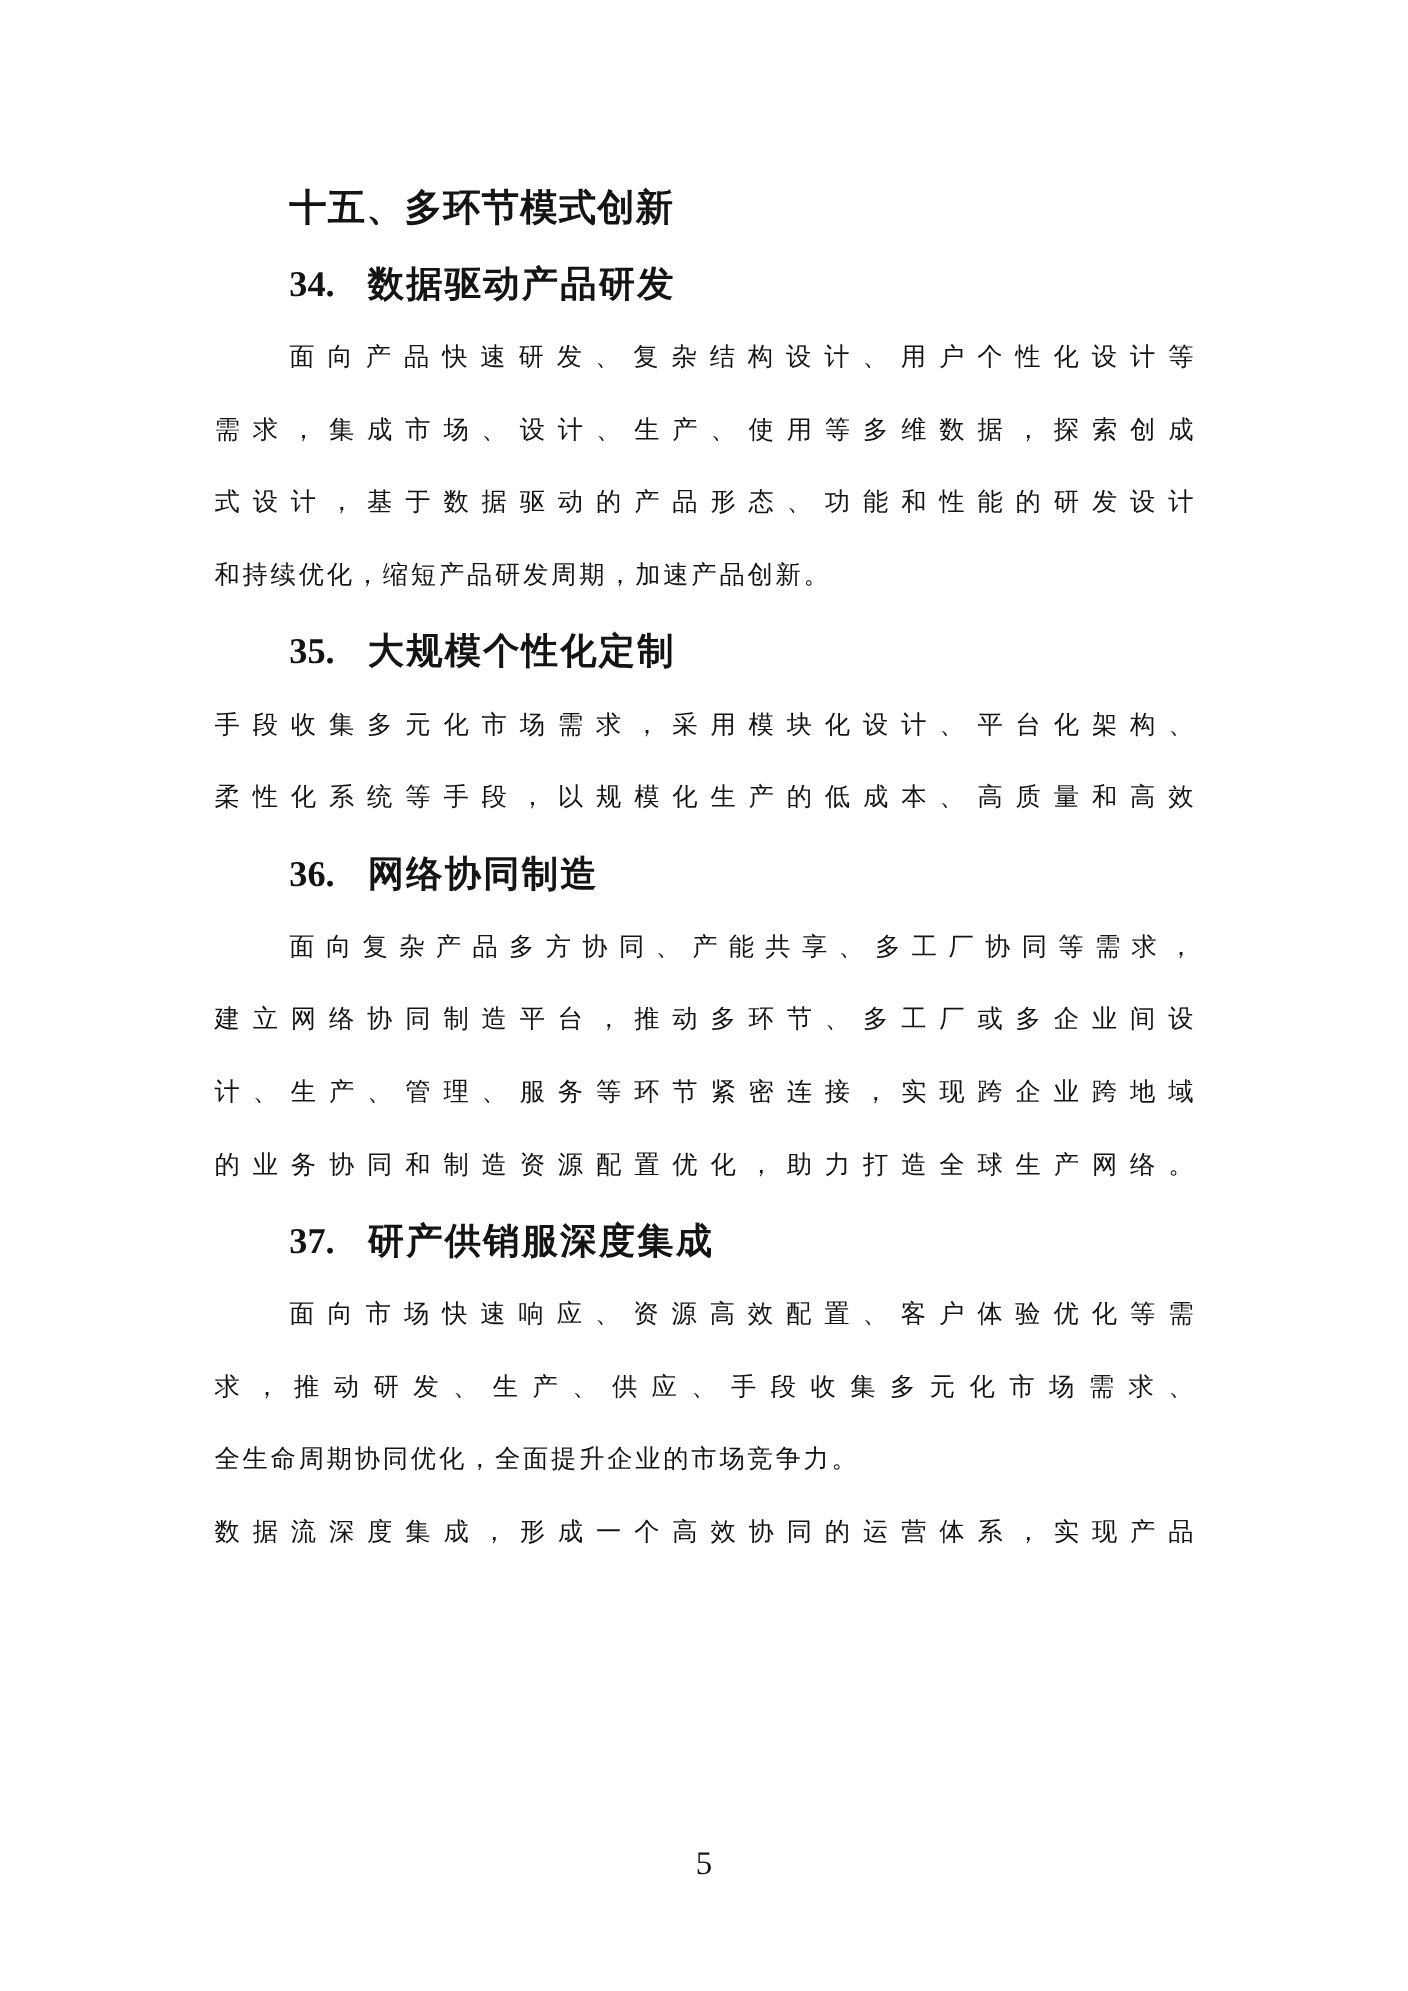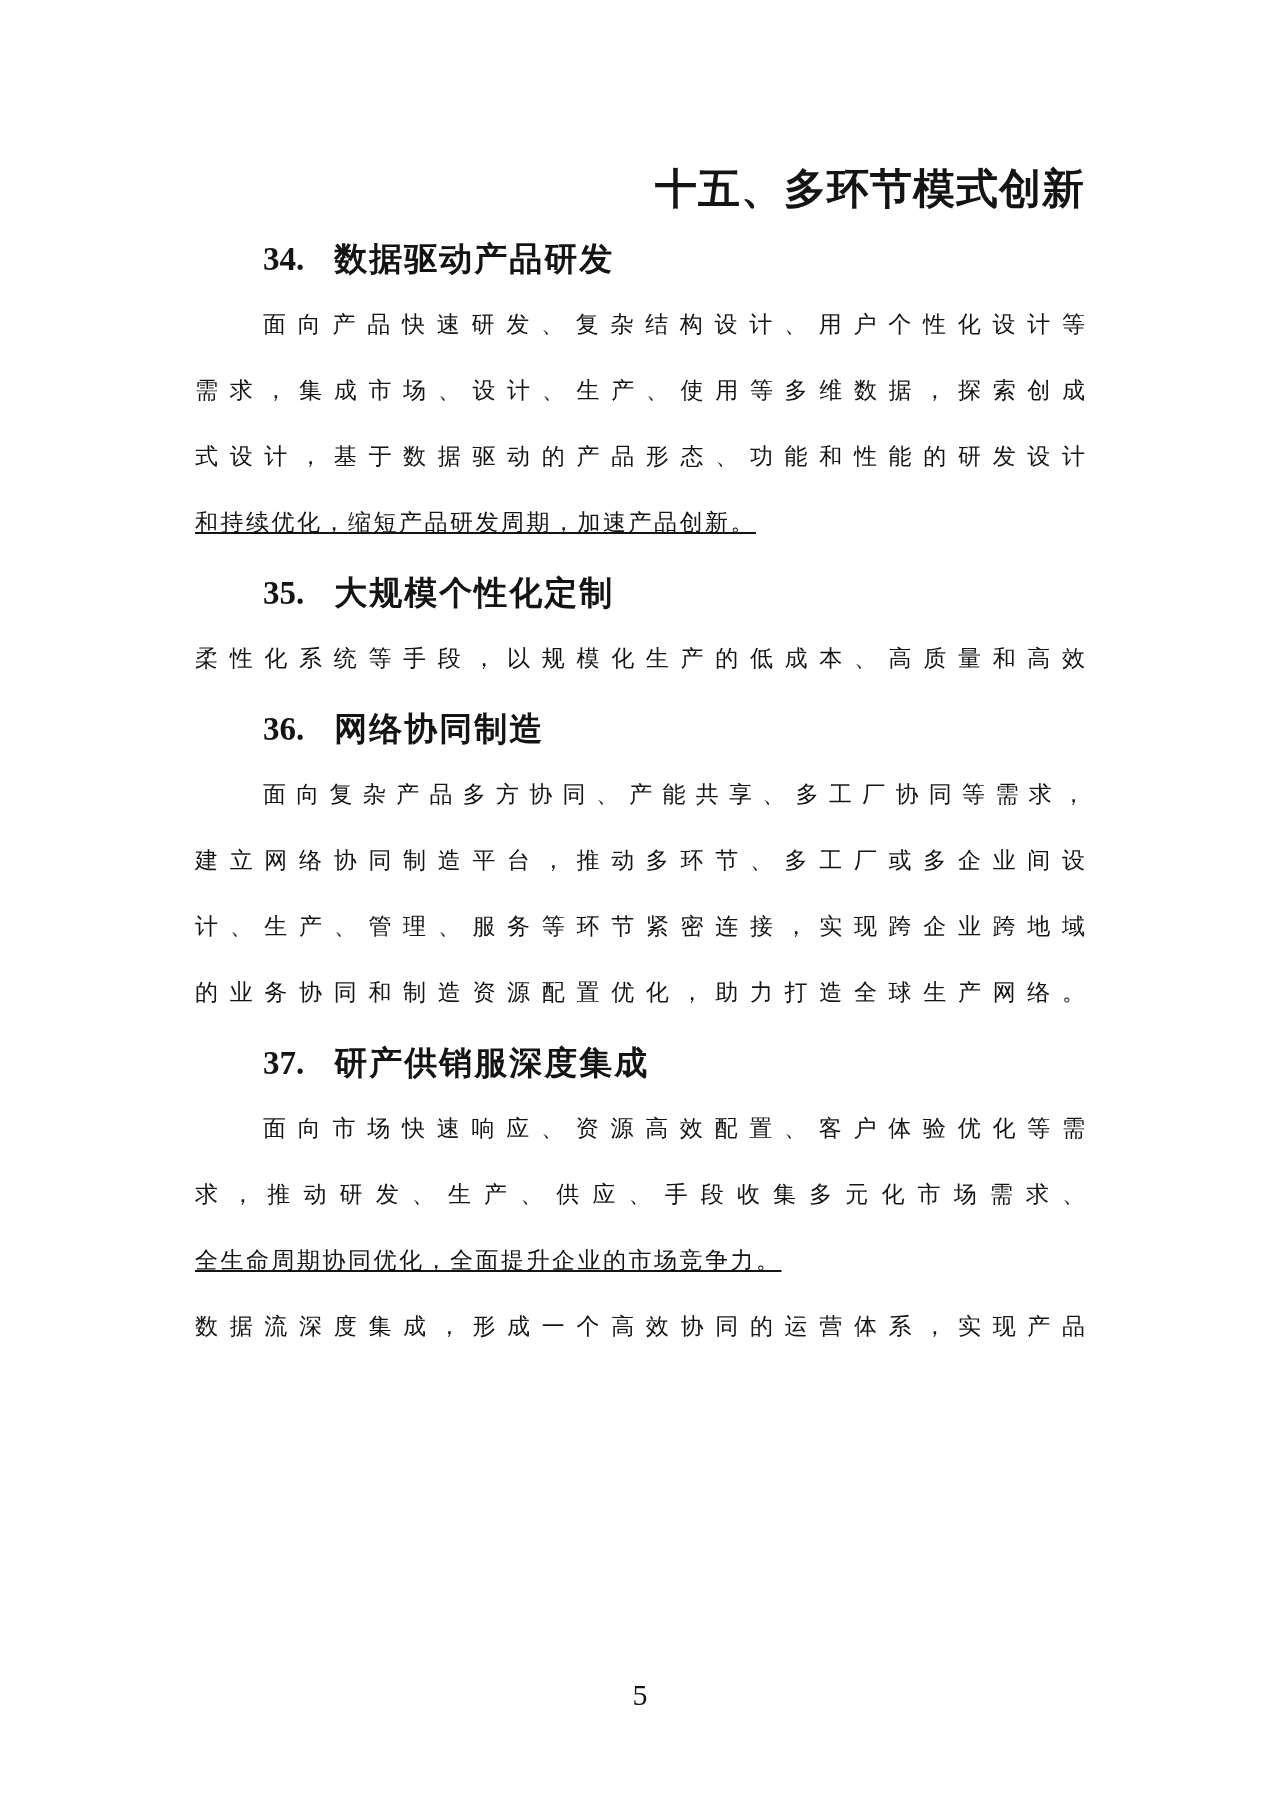--- a/index.html
+++ b/index.html
@@ -17,24 +17,23 @@
     height: 1810px;
     padding: 156px 195px 0 195px;
     overflow: hidden;
   }
   .chapter-heading {
     height: 66px;
     line-height: 66px;
     padding-left: 68px;
     font-family: "Liberation Sans", sans-serif;
     font-weight: bold;
-    font-size: 42px;
+    font-size: 34px;
     letter-spacing: 1px;
     white-space: nowrap;
-    text-align: right;
   }
   .section { margin: 0; }
   .section-heading {
     margin-top: 4px;
     height: 66px;
     line-height: 66px;
     padding-left: 68px;
     font-weight: bold;
     font-size: 33px;
     white-space: nowrap;
@@ -53,21 +52,20 @@
     font-size: 23px;
     text-align: justify;
     text-align-last: justify;
     letter-spacing: 0;
   }
   .line.first { text-indent: 68px; }
   .line.short {
     text-align: left;
     text-align-last: left;
     letter-spacing: 2.5px;
-    text-decoration: underline;
   }
   .page-footer {
     position: absolute;
     top: 1678px;
     left: 0;
     width: 1280px;
     text-align: center;
     font-size: 30px;
     color: #141414;
   }
@@ -86,20 +84,21 @@
     <div class="line first">面向产品快速研发、复杂结构设计、用户个性化设计等</div>
     <div class="line">需求，集成市场、设计、生产、使用等多维数据，探索创成</div>
     <div class="line">式设计，基于数据驱动的产品形态、功能和性能的研发设计</div>
     <div class="line short">和持续优化，缩短产品研发周期，加速产品创新。</div>
   </div>
 
   <div class="section">
     <div class="section-heading">
       <span class="num">35.</span><span class="ttl">大规模个性化定制</span>
     </div>
+    <div class="line">手段收集多元化市场需求，采用模块化设计、平台化架构、</div>
     <div class="line">柔性化系统等手段，以规模化生产的低成本、高质量和高效</div>
   </div>
 
   <div class="section">
     <div class="section-heading">
       <span class="num">36.</span><span class="ttl">网络协同制造</span>
     </div>
     <div class="line first">面向复杂产品多方协同、产能共享、多工厂协同等需求，</div>
     <div class="line">建立网络协同制造平台，推动多环节、多工厂或多企业间设</div>
     <div class="line">计、生产、管理、服务等环节紧密连接，实现跨企业跨地域</div>

